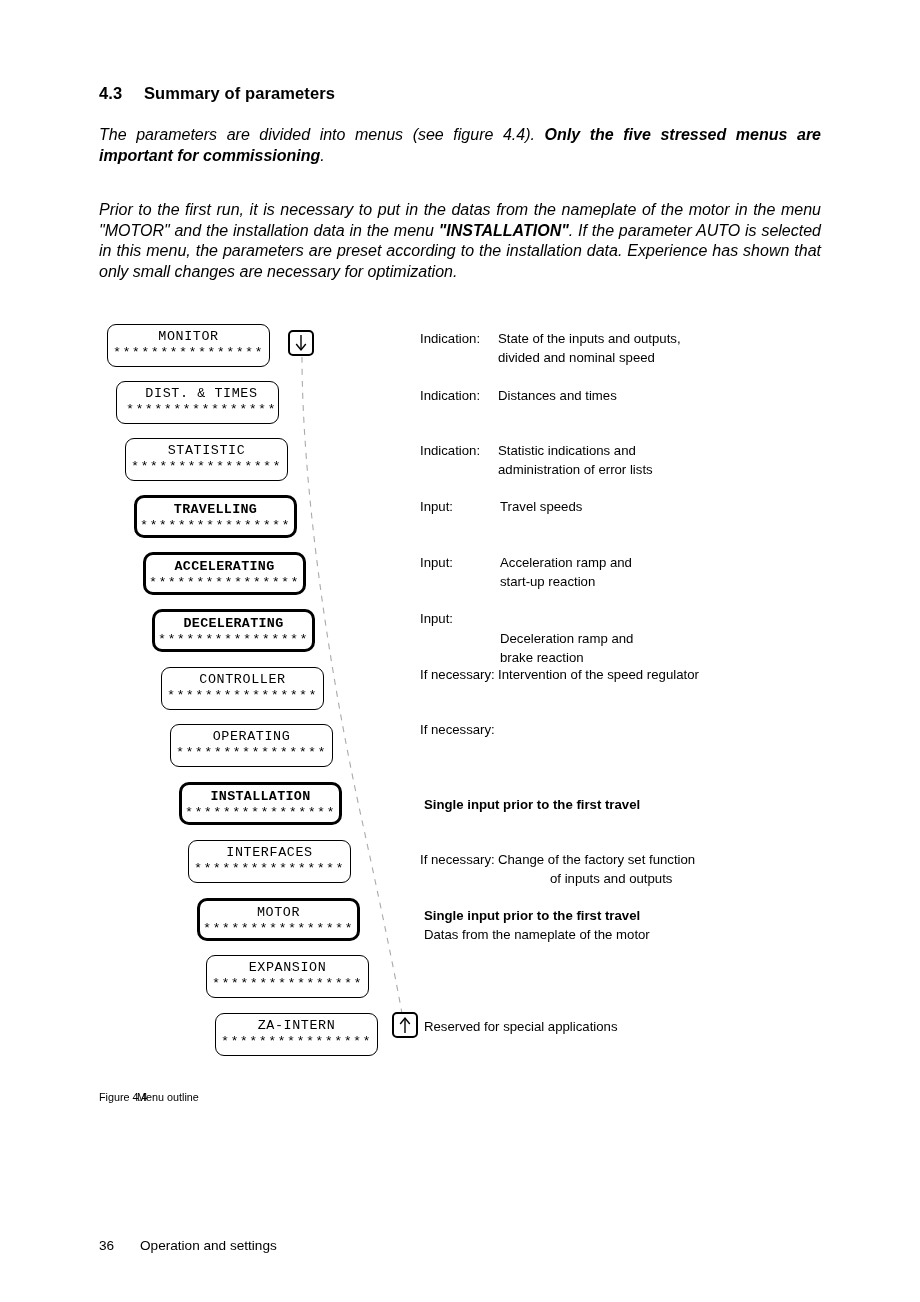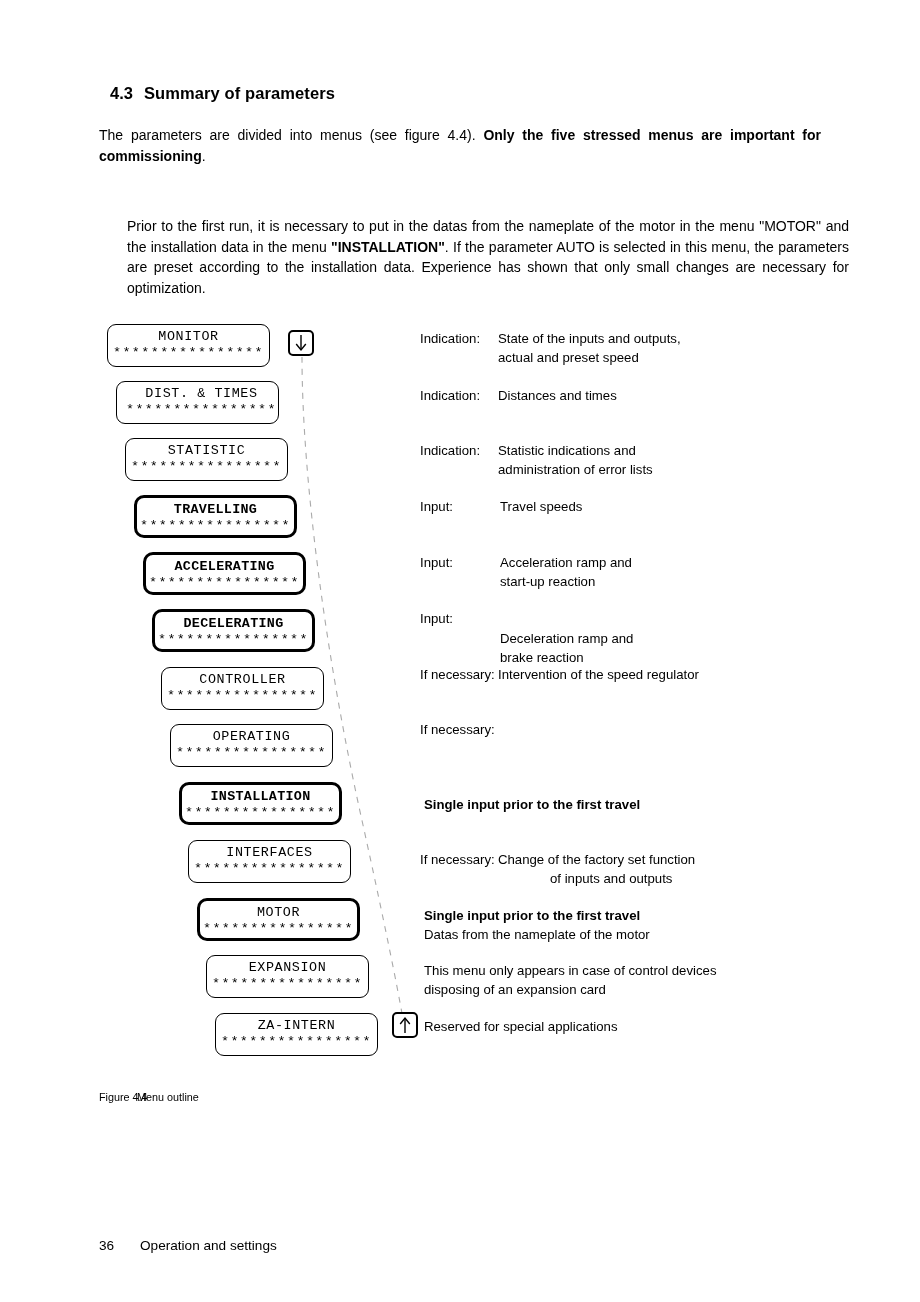--- a/index.html
+++ b/index.html
@@ -19,33 +19,34 @@
   
   #section-heading {
     position: absolute;
     left: 99px;
     top: 84px;
     font-size: 16.5px;
     font-weight: bold;
     letter-spacing: 0.1px;
     white-space: nowrap;
   }
-  #section-heading .num { display: inline-block; width: 45px; text-align: center; }
+  #section-heading .num { display: inline-block; width: 45px; }
 
   
   .para {
     position: absolute;
     left: 99px;
     width: 722px;
-    font-size: 14px;
+    font-size: 16px;
     line-height: 20.5px;
     text-align: justify;
+    font-style: italic;
   }
   #para-1 { top: 125px; }
-  #para-2 { top: 216px; margin-left: 28px; }
+  #para-2 { top: 200px; }
   .para b { font-weight: bold; }
 
   
   #figure-area {
     position: absolute;
     left: 0;
     top: 0;
     width: 920px;
     height: 1302px;
     pointer-events: none;
@@ -229,32 +230,31 @@
     </div>
   <div class="menu-box" style="left: 206px; top: 955px;">
       <div class="mb-title">EXPANSION</div>
       <div class="mb-stars">****************</div>
     </div>
   <div class="menu-box" style="left: 215px; top: 1013px;">
       <div class="mb-title">ZA-INTERN</div>
       <div class="mb-stars">****************</div>
     </div>
 
-  <div class="desc" style="top: 329px; left: 420px;"><span class="lbl" style="width: 78px;">Indication:</span><span class="txt"><span style="display: block;">State of the inputs and outputs,</span><span class="l2">actual and preset speed</span></span></div>
+  <div class="desc" style="top: 329px; left: 420px;"><span class="lbl" style="width: 78px;">Indication:</span><span class="txt"><span style="display: block;">State of the inputs and outputs,</span><span class="l2">divided and nominal speed</span></span></div>
   <div class="desc" style="top: 386px; left: 420px;"><span class="lbl" style="width: 78px;">Indication:</span><span class="txt"><span style="display: block;">Distances and times</span></span></div>
   <div class="desc" style="top: 441px; left: 420px;"><span class="lbl" style="width: 78px;">Indication:</span><span class="txt"><span style="display: block;">Statistic indications and</span><span class="l2">administration of error lists</span></span></div>
   <div class="desc" style="top: 497px; left: 420px;"><span class="lbl" style="width: 80px;">Input:</span><span class="txt"><span style="display: block;">Travel speeds</span></span></div>
   <div class="desc" style="top: 553px; left: 420px;"><span class="lbl" style="width: 80px;">Input:</span><span class="txt"><span style="display: block;">Acceleration ramp and</span><span class="l2">start-up reaction</span></span></div>
   <div class="desc" style="top: 609px; left: 420px;"><span class="lbl" style="width: 80px;">Input:</span><span class="txt"><span style="display: block; margin-top: 20px;">Deceleration ramp and</span><span class="l2">brake reaction</span></span></div>
   <div class="desc" style="top: 665px; left: 420px;"><span class="lbl" style="width: 78px;">If necessary:</span><span class="txt"><span style="display: block;">Intervention of the speed regulator</span></span></div>
   <div class="desc" style="top: 720px; left: 420px;"><span class="lbl" style="width: 115px;">If necessary:</span></div>
   <div class="desc bold" style="top: 795px; left: 424px;"><span class="txt"><span style="display: block;">Single input prior to the first travel</span></span></div>
   <div class="desc" style="top: 850px; left: 420px;"><span class="lbl" style="width: 78px;">If necessary:</span><span class="txt"><span style="display: block;">Change of the factory set function</span><span class="l2" style="padding-left: 52px;">of inputs and outputs</span></span></div>
   <div class="desc bold" style="top: 906px; left: 424px;"><span class="txt"><span style="display: block;">Single input prior to the first travel</span><span class="l2" style="font-weight: normal;">Datas from the nameplate of the motor</span></span></div>
-  <div class="desc" style="top: 961px; left: 424px;"><span class="txt"><span style="display: block;">This menu only appears in case of control devices</span><span class="l2">disposing of an expansion card</span></span></div>
   <div class="desc" style="top: 1017px; left: 424px;"><span class="txt"><span style="display: block;">Reserved for special applications</span></span></div>
 
 </div>
 
 <div id="figure-caption">
   <span class="cap-num">Figure 4.4</span><span>Menu outline</span>
 </div>
 
 <div id="page-footer">
   <span class="pg">36</span><span>Operation and settings</span>

